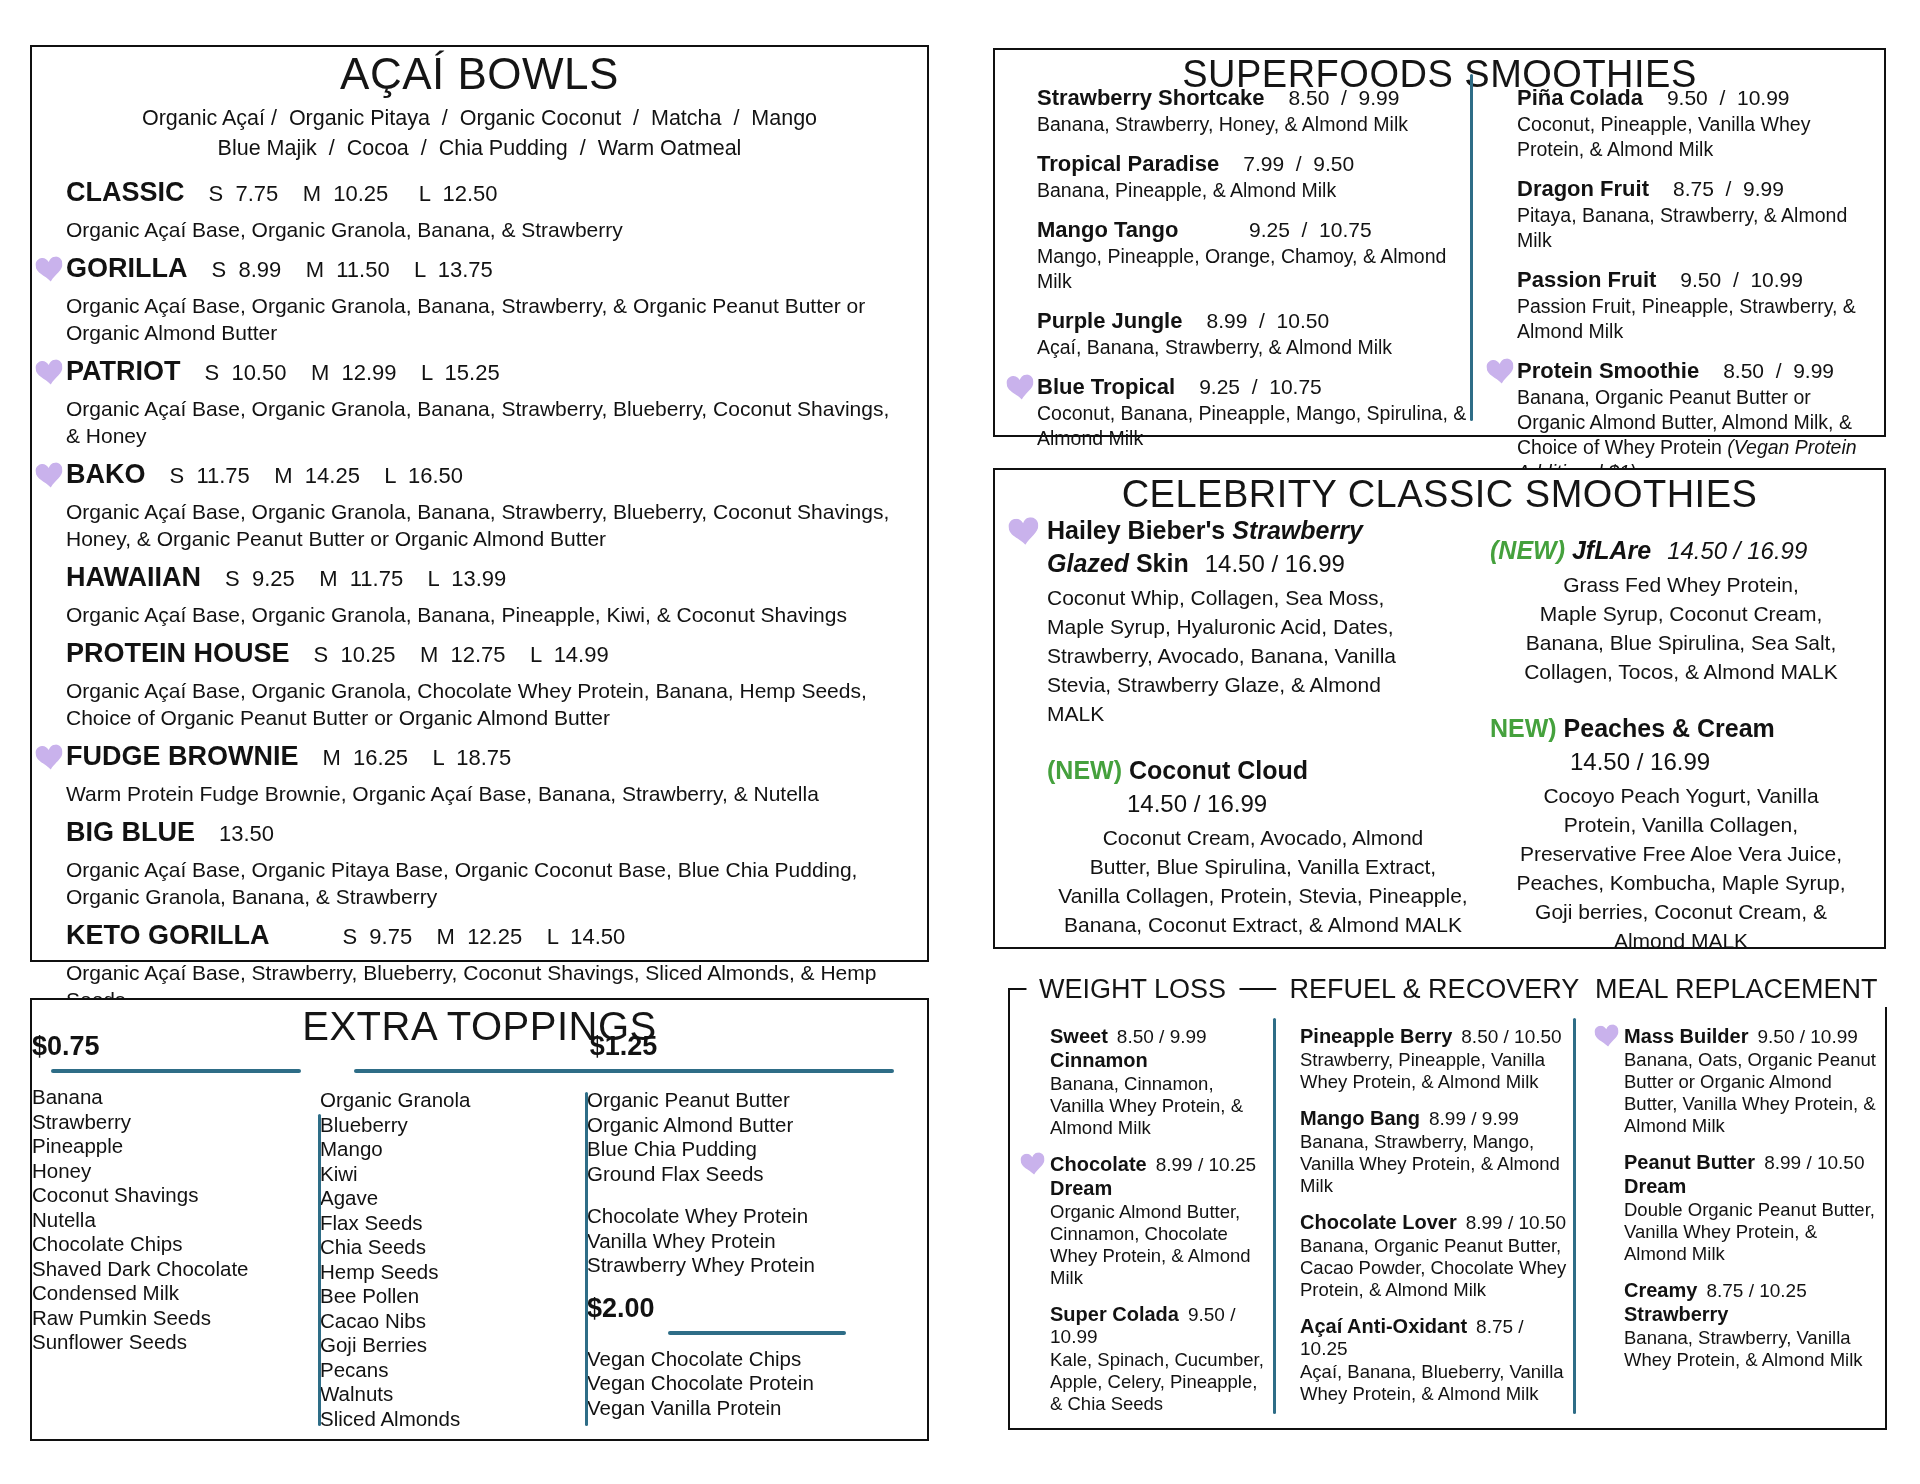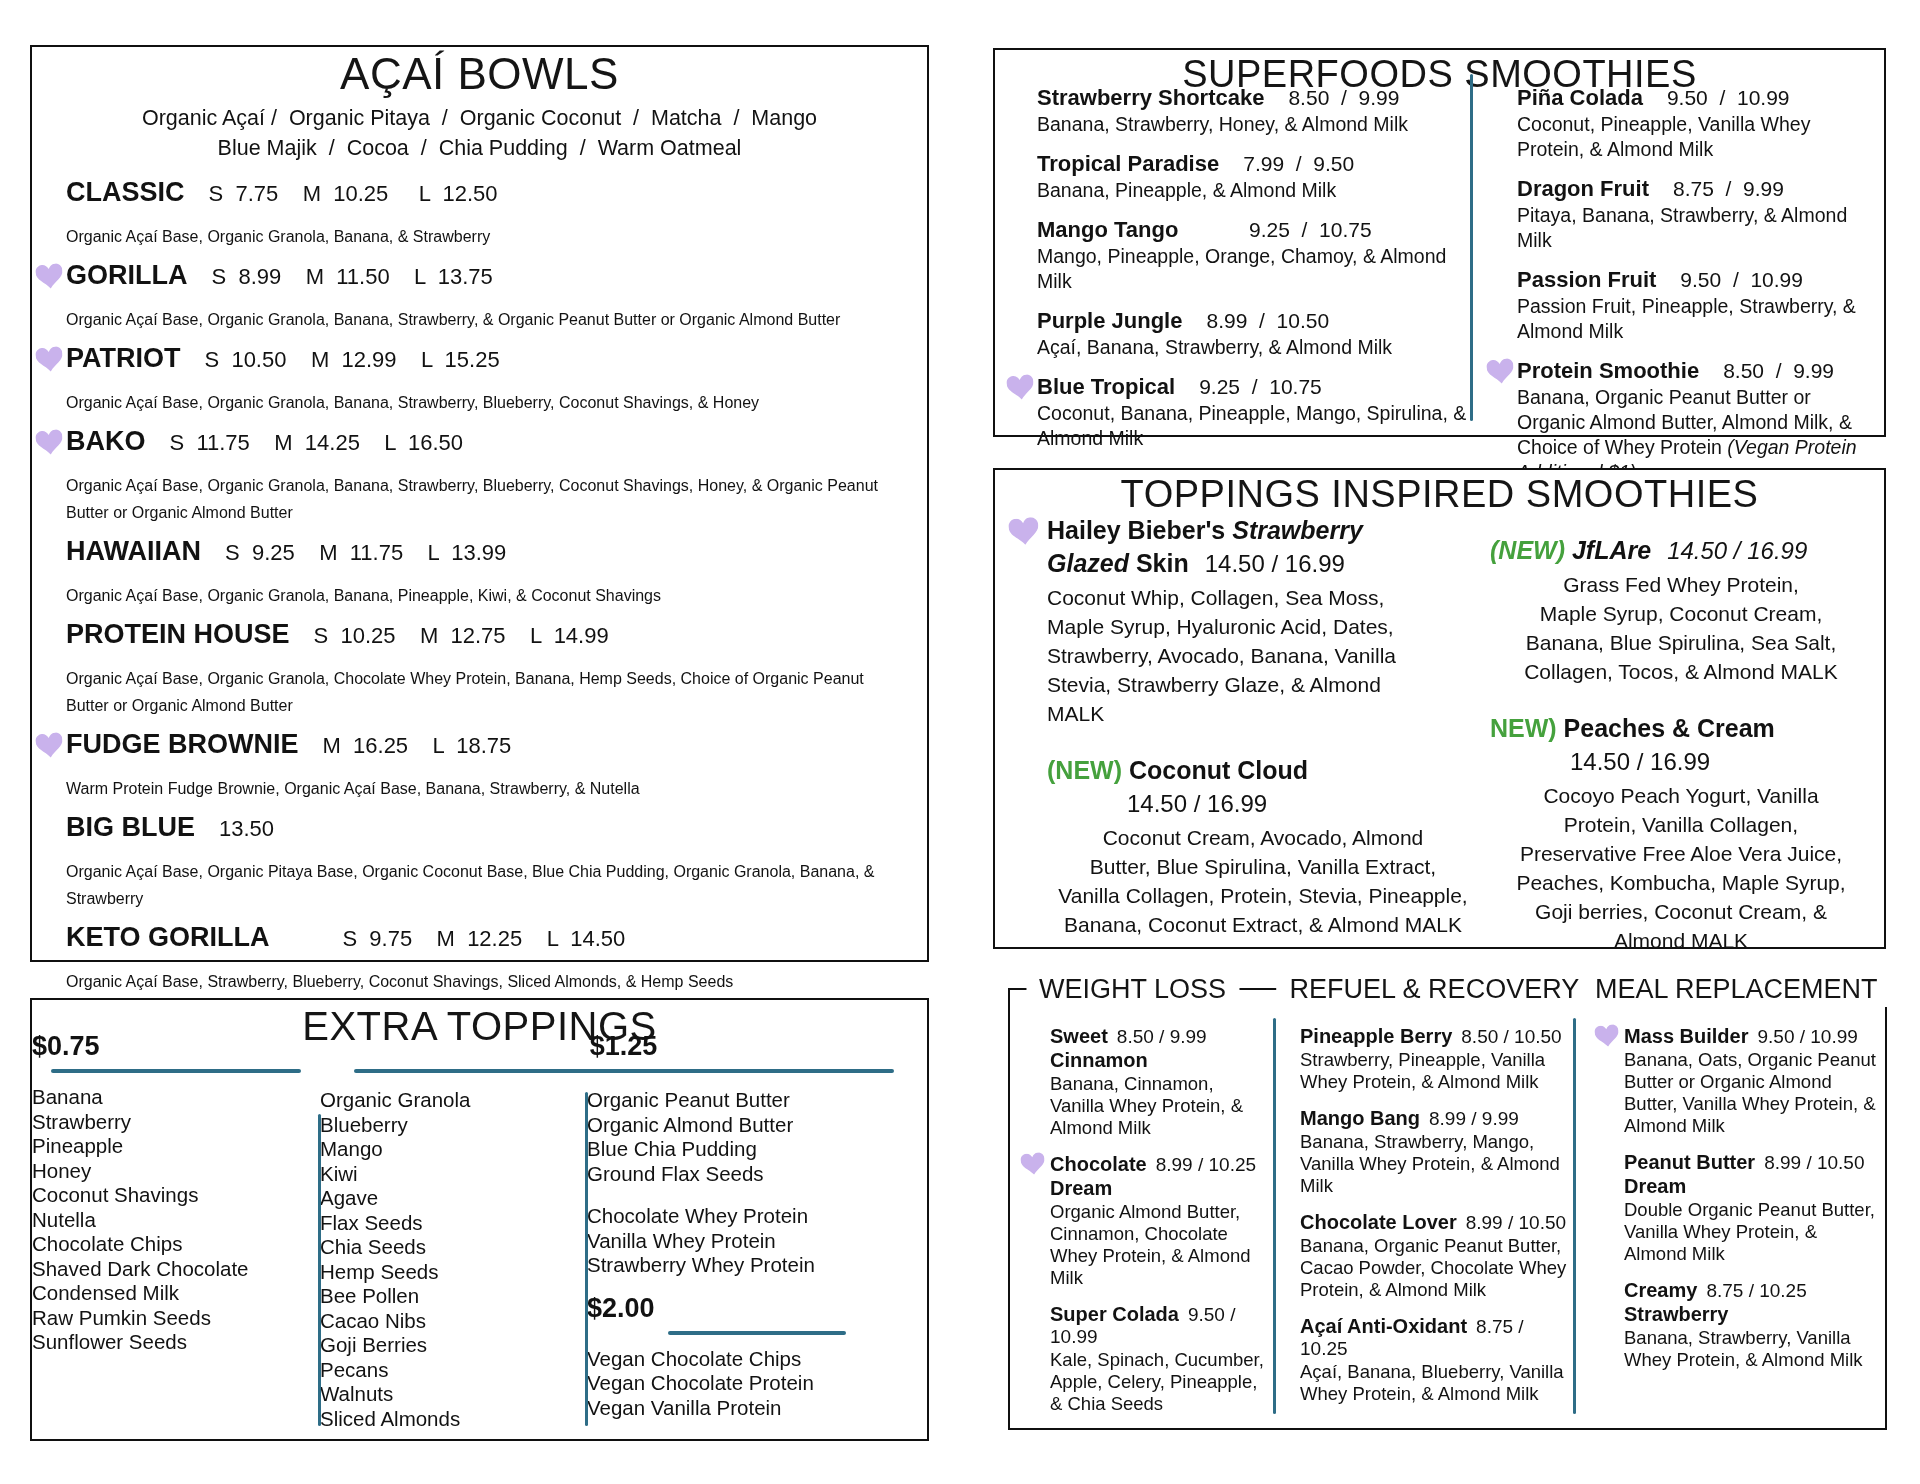--- a/index.html
+++ b/index.html
@@ -17,21 +17,21 @@
   
   .acai{left:30px;top:45px;width:895px;height:913px;}
   .acai-content{padding:26px 34px 0 34px;}
   .base-title{text-align:center;font-weight:700;font-size:24px;line-height:30px;}
   .base-line{text-align:center;font-size:21.5px;line-height:30px;white-space:pre-wrap;}
   .aitems{margin-top:16px;}
   .aitem{position:relative;margin-bottom:12px;}
   .aline{line-height:27px;}
   .aname{font-weight:700;font-size:27px;}
   .aprice{font-size:22px;margin-left:24px;white-space:pre-wrap;}
-  .adesc{font-size:16px;line-height:27px;margin-top:14px;}
+  .adesc{font-size:21px;line-height:27px;margin-top:7px;}
   
   .toppings{left:30px;top:998px;width:895px;height:439px;}
   .tcol{position:absolute;}
   .tcol1{left:0;top:30px;width:288px;}
   .tcol2{left:288px;top:88px;width:267px;}
   .tcol3{left:555px;top:88px;width:340px;}
   .t125wrap{position:absolute;left:288px;top:30px;width:607px;text-align:center;}
   .tprice{font-weight:700;font-size:27px;line-height:32px;}
   .tline{height:4px;border-radius:2px;margin:7px auto 12px auto;}
   .tlist{font-size:20.5px;line-height:24.5px;white-space:pre-line;}
@@ -269,21 +269,21 @@
         <svg class="heart" viewBox="0 0 32 29">
             <use href="#heartPath" fill="#c9b2ec"></use>
           </svg>
         <div><span class="sname">Protein Smoothie</span><span class="sprice">8.50  /  9.99</span></div>
         <div class="sdesc"><span>Banana, Organic Peanut Butter or Organic Almond Butter, Almond Milk, &amp; Choice of Whey Protein </span><i>(Vegan Protein Additional $1)</i></div>
       </div>
     </div>
   </section>
 
   <section class="box celebrity">
-    <h1 class="box-title t38">TOPPINGS INSPIRED SMOOTHIES</h1>
+    <h1 class="box-title t38">CELEBRITY CLASSIC SMOOTHIES</h1>
 
     <div class="ccol ccol-left">
       <div class="citem">
         <svg class="heart chel" viewBox="0 0 32 29">
             <use href="#heartPath" fill="#c9b2ec"></use>
           </svg>
         <div class="cname"><span>Hailey Bieber's</span> <span class="it">Strawberry Glazed</span> <span>Skin</span><span class="cprice">14.50  /  16.99</span></div>
         <div class="cdesc">Coconut Whip, Collagen, Sea Moss,
 Maple Syrup, Hyaluronic Acid, Dates,
 Strawberry, Avocado, Banana, Vanilla

